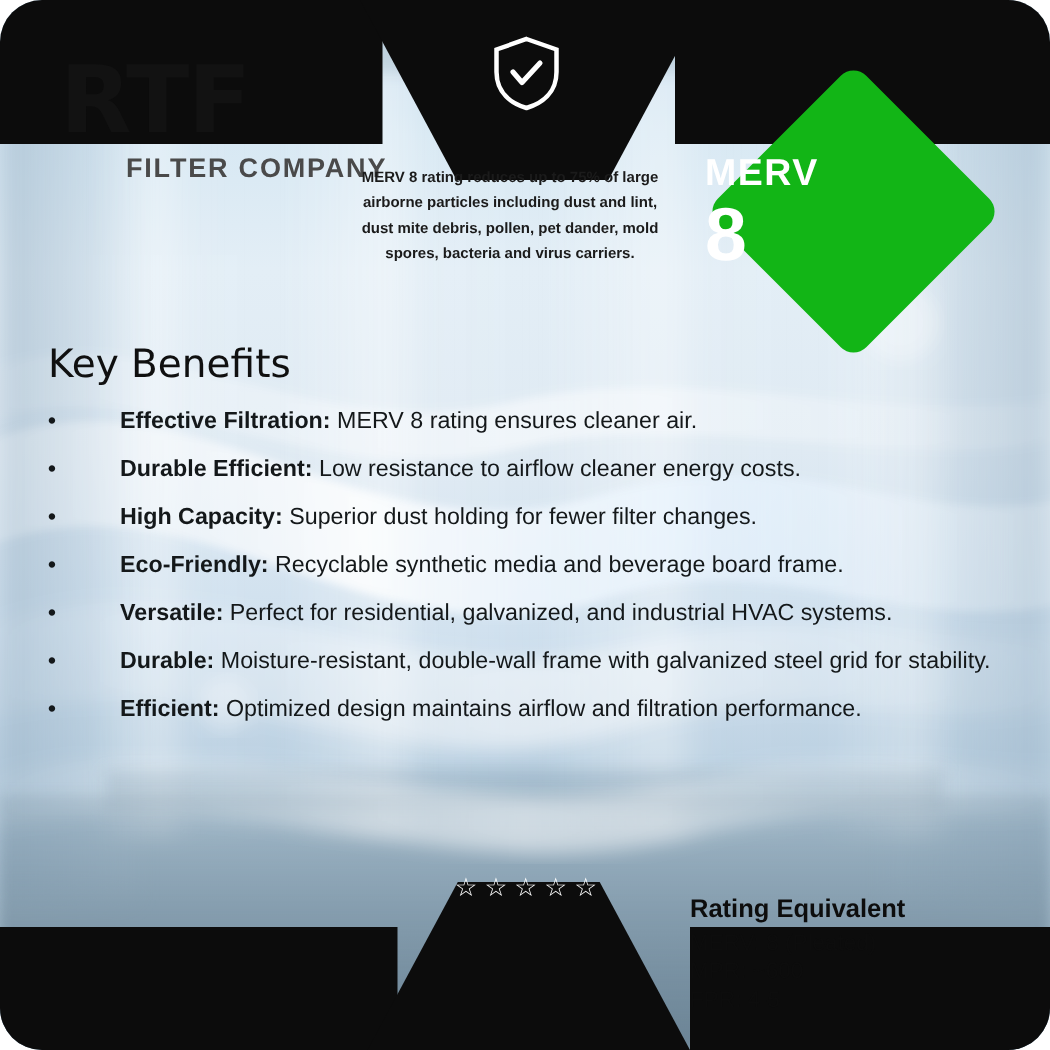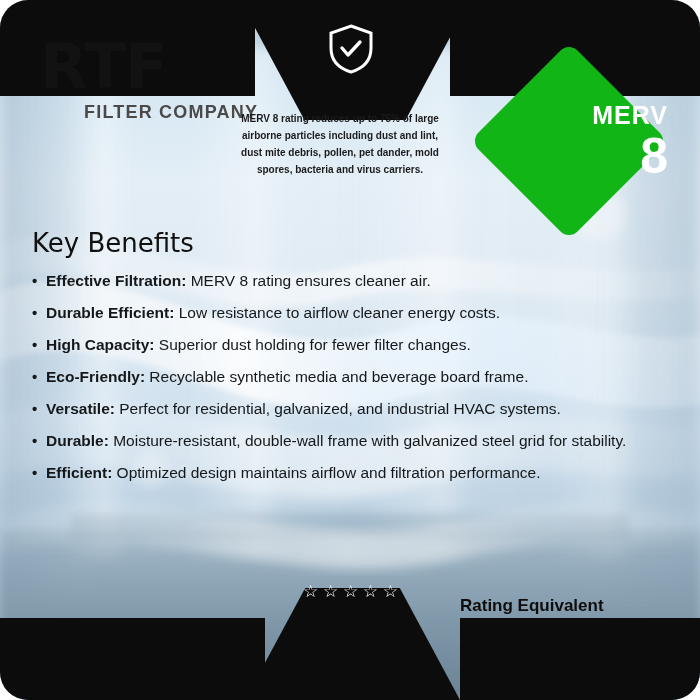--- a/index.html
+++ b/index.html
@@ -192,21 +192,21 @@
     width: 140px; height: 140px;
     background: #12b516;
     transform: rotate(45deg);
     border-radius: 12px;
   }
   .diamond-text {
     position: absolute;
     inset: 0;
     display: flex;
     flex-direction: column;
-    align-items: flex-end;
+    align-items: flex-start;
     justify-content: center;
     color: #fff;
   }
   .diamond-label {
     font-size: 25px;
     font-weight: bold;
     letter-spacing: 1px;
     margin-bottom: 0px;
   }
   .diamond-num {
@@ -242,20 +242,21 @@
     width: 14px;
     font-weight: bold;
     font-size: 15px;
     line-height: 21px;
   }
   .benefit-text b {
     font-weight: bold;
   }
   .benefit-text {
     flex: 1 1 auto;
+    margin-left: 34px;
   }
 
   
   .stars {
     position: absolute;
     left: 303px; bottom: 100px;
     width: 95px;
     display: flex;
     justify-content: space-between;
     z-index: 7;

